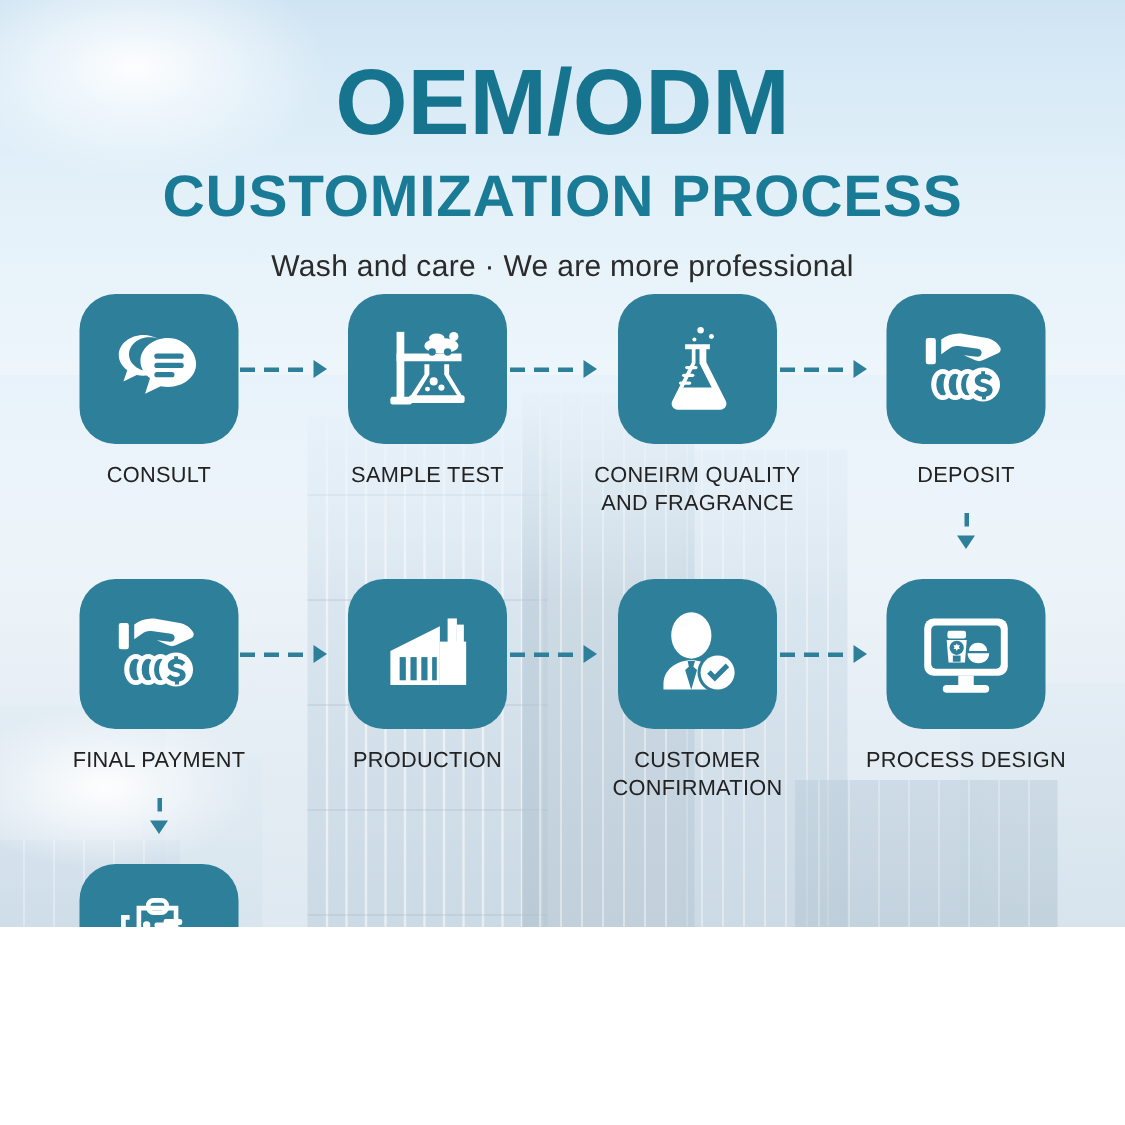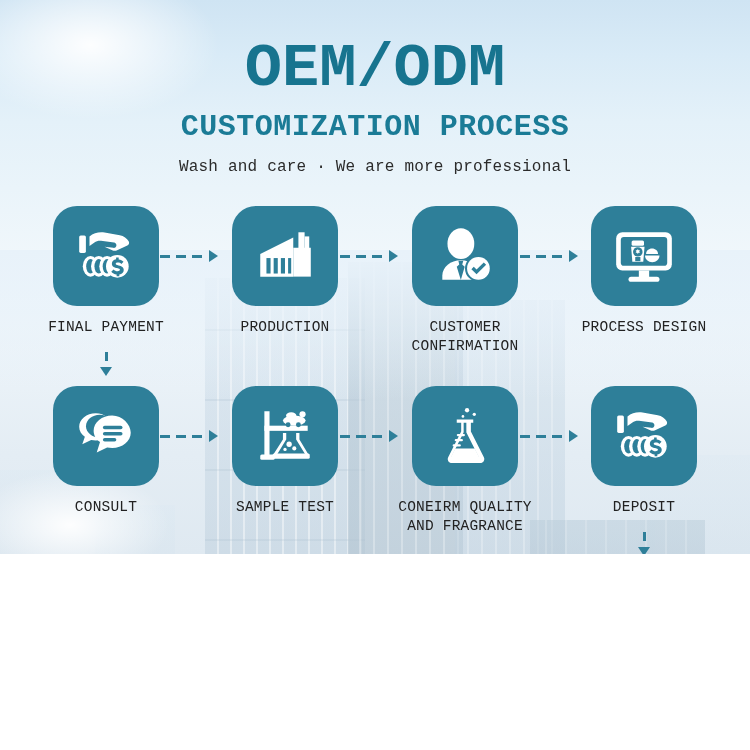--- a/index.html
+++ b/index.html
@@ -5,49 +5,48 @@
   * { box-sizing: border-box; margin: 0; padding: 0; }
 
   body {
     width: 750px; height: 750px;
     font-family: "Liberation Sans", sans-serif;
     overflow: hidden;
   }
 
   #poster {
     position: relative;
-    width: 750px; height: 554px;
+    width: 750px; height: 618px;
     overflow: hidden;
     background: linear-gradient(180deg,
         #cfe4f3 0%, #d9ebf7 10%, #e4f1f9 22%,
         #eaf4fa 34%, #f0f7fb 46%, #eef5fa 58%,
         #e9f1f7 70%, #e4edf4 82%, #dfe9f1 100%);
-    font-family: Liberation Mono, monospace;
   }
 
   
   .sky-cloud {
     position: absolute; border-radius: 50%;
     background: radial-gradient(ellipse at center, rgba(255,255,255,.95) 0%, rgba(255,255,255,0) 70%);
     pointer-events: none;
   }
   .city { position: absolute; left: 0; top: 0; width: 750px; height: 750px; pointer-events: none; }
 
   
   .header { position: absolute; left: 0; top: 0; width: 750px; text-align: center; }
   .title-main {
     font-size: 62px; font-weight: bold; color: #17748f;
     letter-spacing: 0px; line-height: 1; padding-top: 38px;
   }
   .title-sub {
-    font-size: 30px; font-weight: bold; color: #1a7b96;
+    font-size: 39px; font-weight: bold; color: #1a7b96;
     letter-spacing: .5px; line-height: 1; padding-top: 12px;
   }
   .tagline {
-    font-size: 16px; color: #2b2b2b; padding-top: 16px; letter-spacing: .2px;
+    font-size: 20px; color: #2b2b2b; padding-top: 16px; letter-spacing: .2px;
   }
 
   
   .grid { position: absolute; left: 0; top: 196px; width: 750px; }
   .row { position: relative; height: 180px; }
   .row.last { height: 190px; }
 
   .step {
     position: absolute; top: 0; width: 180px; text-align: center;
   }
@@ -189,118 +188,20 @@
   <div class="sky-cloud" style="left:-30px; top:470px; width:200px; height:110px;"></div>
 
   <div class="header">
     <div class="title-main">OEM/ODM</div>
     <div class="title-sub">CUSTOMIZATION PROCESS</div>
     <div class="tagline">Wash and care · We are more professional</div>
   </div>
 
   <div class="grid">
 
-    <div class="row" style="margin-top:10px;">
-
-      <div class="step" style="left:16px;">
-        <div class="tile">
-          <svg viewBox="0 0 64 64">
-            <rect x="6" y="12" width="6.5" height="17" rx="1.5" fill="#fff"></rect>
-            <path fill="#fff" d="M16 13c4-3.2 9.4-4.6 14.6-3.7l14.8 2.6c3.8.7 6.9 3 8.6 5.8.9 1.5.3 3.4-1.3 4.1l-9.9 4.6c-1.5.7-3.3.7-4.8 0l-7.4-3.3 8.5 1c1.6.2 3-1 3-2.6 0-1.3-1-2.4-2.3-2.6l-12.6-1.7c-2.3-.3-4.6.3-6.4 1.8L16 22.4V13z"></path>
-            <ellipse cx="17" cy="42" rx="7.5" ry="10" fill="#fff"></ellipse>
-            <ellipse cx="17" cy="42" rx="4.2" ry="7" fill="#2e7f99"></ellipse>
-            <ellipse cx="25" cy="42" rx="7.5" ry="10" fill="#fff"></ellipse>
-            <ellipse cx="25" cy="42" rx="4.2" ry="7" fill="#2e7f99"></ellipse>
-            <ellipse cx="33" cy="42" rx="7.5" ry="10" fill="#fff"></ellipse>
-            <ellipse cx="33" cy="42" rx="4.2" ry="7" fill="#2e7f99"></ellipse>
-            <circle cx="43" cy="42" r="11" fill="#fff"></circle>
-            <path fill="#2e7f99" d="M44.3 33.5v1.8c2 .2 3.6 1 4.7 2.2l-2.1 2.2c-.9-.9-2-1.4-3.3-1.4-1.3 0-2.2.5-2.2 1.3 0 .8.8 1.1 2.8 1.6 2.9.7 5 1.7 5 4.4 0 2.3-1.7 3.9-4.3 4.3v1.8h-2.6v-1.8c-2.2-.3-4-1.3-5.2-2.7l2.2-2.1c1 1.1 2.4 1.7 3.9 1.7 1.4 0 2.3-.5 2.3-1.4 0-.8-.7-1.2-2.8-1.7-2.8-.6-5-1.6-5-4.3 0-2.2 1.6-3.8 4.1-4.2v-1.7h2.5z"></path>
-          </svg>
-        </div>
-        <div class="step-label">FINAL PAYMENT</div>
-      </div>
-
-      <div class="conn-h" style="left:160px;">
-        <span class="dash"></span>
-        <span class="dash"></span>
-        <span class="dash"></span>
-        <span class="head"></span>
-      </div>
-
-      <div class="step" style="left:195px;">
-        <div class="tile">
-          <svg viewBox="0 0 64 64">
-            <rect x="45" y="9" width="6" height="16" fill="#fff"></rect>
-            <rect x="51" y="13" width="4.5" height="12" fill="#fff"></rect>
-            <path fill="#fff" d="M8 30L40 14v38H8V30z"></path>
-            <rect x="40" y="24" width="17" height="28" fill="#fff"></rect>
-            <rect x="14" y="34" width="4" height="15" fill="#2e7f99"></rect>
-            <rect x="21" y="34" width="4" height="15" fill="#2e7f99"></rect>
-            <rect x="28" y="34" width="4" height="15" fill="#2e7f99"></rect>
-            <rect x="35" y="34" width="3" height="15" fill="#2e7f99"></rect>
-          </svg>
-        </div>
-        <div class="step-label">PRODUCTION</div>
-      </div>
-
-      <div class="conn-h" style="left:340px;">
-        <span class="dash"></span>
-        <span class="dash"></span>
-        <span class="dash"></span>
-        <span class="head"></span>
-      </div>
-
-      <div class="step" style="left:375px;">
-        <div class="tile">
-          <svg viewBox="0 0 64 64">
-            <ellipse cx="28" cy="20" rx="13" ry="15" fill="#fff"></ellipse>
-            <path fill="#fff" d="M28 36c-10 0-18 6.6-18 15v4h36v-4c0-8.4-8-15-18-15z"></path>
-            <path fill="#2e7f99" d="M25.6 36.6h4.8l-1.1 3.6 2.4 2.2-3.7 12.6h-.1L24 42.4l2.4-2.2-0.8-3.6z"></path>
-            <circle cx="45" cy="44" r="13" fill="#2e7f99"></circle>
-            <circle cx="45" cy="44" r="11" fill="#fff"></circle>
-            <path fill="#2e7f99" d="M43.2 49.8l-5-5 2.3-2.3 2.7 2.7 7-7 2.3 2.3-9.3 9.3z"></path>
-          </svg>
-        </div>
-        <div class="step-label">CUSTOMER<br>CONFIRMATION</div>
-      </div>
-
-      <div class="conn-h" style="left:520px;">
-        <span class="dash"></span>
-        <span class="dash"></span>
-        <span class="dash"></span>
-        <span class="head"></span>
-      </div>
-
-      <div class="step" style="left:554px;">
-        <div class="tile">
-          <svg viewBox="0 0 64 64">
-            <rect x="5" y="9" width="54" height="37" rx="6" fill="#fff"></rect>
-            <rect x="9.5" y="13.5" width="45" height="28" rx="3" fill="#2e7f99"></rect>
-            <rect x="27" y="46" width="10" height="7" fill="#fff"></rect>
-            <rect x="17" y="52" width="30" height="5" rx="2.5" fill="#fff"></rect>
-
-            <rect x="20" y="17" width="12" height="5" rx="1.5" fill="#fff"></rect>
-            <path fill="#fff" d="M19.5 23h13l-1.2 14.5h-10.6L19.5 23z"></path>
-            <circle cx="26" cy="28" r="4.6" fill="#2e7f99"></circle>
-            <path fill="#fff" d="M26 25.2l.7 1.2h1.4l-.7 1.2.7 1.2h-1.4l-.7 1.2-.7-1.2h-1.4l.7-1.2-.7-1.2h1.4l.7-1.2z"></path>
-            <rect x="23.5" y="33" width="5" height="4" fill="#2e7f99"></rect>
-
-            <path fill="#fff" d="M34 30c0-3 2.6-5.2 5.8-5.2S45.6 27 45.6 30H34z"></path>
-            <path fill="#fff" d="M33 31.5h14c0 3.8-3.1 6.5-7 6.5s-7-2.7-7-6.5z"></path>
-          </svg>
-        </div>
-        <div class="step-label">PROCESS DESIGN</div>
-      </div>
-
-      <div class="conn-v" style="left:100px; top:146px;">
-        <span class="dash"></span>
-        <span class="head"></span>
-      </div>
-    </div>
-
     <div class="row">
 
       <div class="step" style="left:16px;">
         <div class="tile">
           <svg viewBox="0 0 64 64">
             <path fill="#fff" d="M22 10c-8.8 0-16 5.8-16 13 0 3.9 2.1 7.4 5.5 9.8L9 40l8.6-4.2c1.4.3 2.9.5 4.4.5 8.8 0 16-5.8 16-13S30.8 10 22 10z"></path>
             <path fill="#2e7f99" d="M26 11.5c-7.4 0-13.4 4.9-13.4 11S18.6 33.5 26 33.5 39.4 28.6 39.4 22.5 33.4 11.5 26 11.5z"></path>
             <path fill="#fff" d="M38 12c-9.9 0-18 6.6-18 14.8 0 4.4 2.4 8.4 6.2 11.1L23 48l10.1-4.9c1.6.3 3.2.5 4.9.5 9.9 0 18-6.6 18-14.8S47.9 12 38 12z"></path>
             <rect x="29" y="22" width="19" height="3.4" rx="1.7" fill="#2e7f99"></rect>
             <rect x="29" y="28" width="19" height="3.4" rx="1.7" fill="#2e7f99"></rect>
@@ -387,20 +288,118 @@
         </div>
         <div class="step-label">DEPOSIT</div>
       </div>
 
       <div class="conn-v" style="left:638px; top:146px;">
         <span class="dash"></span>
         <span class="head"></span>
       </div>
     </div>
 
+    <div class="row" style="margin-top:10px;">
+
+      <div class="step" style="left:16px;">
+        <div class="tile">
+          <svg viewBox="0 0 64 64">
+            <rect x="6" y="12" width="6.5" height="17" rx="1.5" fill="#fff"></rect>
+            <path fill="#fff" d="M16 13c4-3.2 9.4-4.6 14.6-3.7l14.8 2.6c3.8.7 6.9 3 8.6 5.8.9 1.5.3 3.4-1.3 4.1l-9.9 4.6c-1.5.7-3.3.7-4.8 0l-7.4-3.3 8.5 1c1.6.2 3-1 3-2.6 0-1.3-1-2.4-2.3-2.6l-12.6-1.7c-2.3-.3-4.6.3-6.4 1.8L16 22.4V13z"></path>
+            <ellipse cx="17" cy="42" rx="7.5" ry="10" fill="#fff"></ellipse>
+            <ellipse cx="17" cy="42" rx="4.2" ry="7" fill="#2e7f99"></ellipse>
+            <ellipse cx="25" cy="42" rx="7.5" ry="10" fill="#fff"></ellipse>
+            <ellipse cx="25" cy="42" rx="4.2" ry="7" fill="#2e7f99"></ellipse>
+            <ellipse cx="33" cy="42" rx="7.5" ry="10" fill="#fff"></ellipse>
+            <ellipse cx="33" cy="42" rx="4.2" ry="7" fill="#2e7f99"></ellipse>
+            <circle cx="43" cy="42" r="11" fill="#fff"></circle>
+            <path fill="#2e7f99" d="M44.3 33.5v1.8c2 .2 3.6 1 4.7 2.2l-2.1 2.2c-.9-.9-2-1.4-3.3-1.4-1.3 0-2.2.5-2.2 1.3 0 .8.8 1.1 2.8 1.6 2.9.7 5 1.7 5 4.4 0 2.3-1.7 3.9-4.3 4.3v1.8h-2.6v-1.8c-2.2-.3-4-1.3-5.2-2.7l2.2-2.1c1 1.1 2.4 1.7 3.9 1.7 1.4 0 2.3-.5 2.3-1.4 0-.8-.7-1.2-2.8-1.7-2.8-.6-5-1.6-5-4.3 0-2.2 1.6-3.8 4.1-4.2v-1.7h2.5z"></path>
+          </svg>
+        </div>
+        <div class="step-label">FINAL PAYMENT</div>
+      </div>
+
+      <div class="conn-h" style="left:160px;">
+        <span class="dash"></span>
+        <span class="dash"></span>
+        <span class="dash"></span>
+        <span class="head"></span>
+      </div>
+
+      <div class="step" style="left:195px;">
+        <div class="tile">
+          <svg viewBox="0 0 64 64">
+            <rect x="45" y="9" width="6" height="16" fill="#fff"></rect>
+            <rect x="51" y="13" width="4.5" height="12" fill="#fff"></rect>
+            <path fill="#fff" d="M8 30L40 14v38H8V30z"></path>
+            <rect x="40" y="24" width="17" height="28" fill="#fff"></rect>
+            <rect x="14" y="34" width="4" height="15" fill="#2e7f99"></rect>
+            <rect x="21" y="34" width="4" height="15" fill="#2e7f99"></rect>
+            <rect x="28" y="34" width="4" height="15" fill="#2e7f99"></rect>
+            <rect x="35" y="34" width="3" height="15" fill="#2e7f99"></rect>
+          </svg>
+        </div>
+        <div class="step-label">PRODUCTION</div>
+      </div>
+
+      <div class="conn-h" style="left:340px;">
+        <span class="dash"></span>
+        <span class="dash"></span>
+        <span class="dash"></span>
+        <span class="head"></span>
+      </div>
+
+      <div class="step" style="left:375px;">
+        <div class="tile">
+          <svg viewBox="0 0 64 64">
+            <ellipse cx="28" cy="20" rx="13" ry="15" fill="#fff"></ellipse>
+            <path fill="#fff" d="M28 36c-10 0-18 6.6-18 15v4h36v-4c0-8.4-8-15-18-15z"></path>
+            <path fill="#2e7f99" d="M25.6 36.6h4.8l-1.1 3.6 2.4 2.2-3.7 12.6h-.1L24 42.4l2.4-2.2-0.8-3.6z"></path>
+            <circle cx="45" cy="44" r="13" fill="#2e7f99"></circle>
+            <circle cx="45" cy="44" r="11" fill="#fff"></circle>
+            <path fill="#2e7f99" d="M43.2 49.8l-5-5 2.3-2.3 2.7 2.7 7-7 2.3 2.3-9.3 9.3z"></path>
+          </svg>
+        </div>
+        <div class="step-label">CUSTOMER<br>CONFIRMATION</div>
+      </div>
+
+      <div class="conn-h" style="left:520px;">
+        <span class="dash"></span>
+        <span class="dash"></span>
+        <span class="dash"></span>
+        <span class="head"></span>
+      </div>
+
+      <div class="step" style="left:554px;">
+        <div class="tile">
+          <svg viewBox="0 0 64 64">
+            <rect x="5" y="9" width="54" height="37" rx="6" fill="#fff"></rect>
+            <rect x="9.5" y="13.5" width="45" height="28" rx="3" fill="#2e7f99"></rect>
+            <rect x="27" y="46" width="10" height="7" fill="#fff"></rect>
+            <rect x="17" y="52" width="30" height="5" rx="2.5" fill="#fff"></rect>
+
+            <rect x="20" y="17" width="12" height="5" rx="1.5" fill="#fff"></rect>
+            <path fill="#fff" d="M19.5 23h13l-1.2 14.5h-10.6L19.5 23z"></path>
+            <circle cx="26" cy="28" r="4.6" fill="#2e7f99"></circle>
+            <path fill="#fff" d="M26 25.2l.7 1.2h1.4l-.7 1.2.7 1.2h-1.4l-.7 1.2-.7-1.2h-1.4l.7-1.2-.7-1.2h1.4l.7-1.2z"></path>
+            <rect x="23.5" y="33" width="5" height="4" fill="#2e7f99"></rect>
+
+            <path fill="#fff" d="M34 30c0-3 2.6-5.2 5.8-5.2S45.6 27 45.6 30H34z"></path>
+            <path fill="#fff" d="M33 31.5h14c0 3.8-3.1 6.5-7 6.5s-7-2.7-7-6.5z"></path>
+          </svg>
+        </div>
+        <div class="step-label">PROCESS DESIGN</div>
+      </div>
+
+      <div class="conn-v" style="left:100px; top:146px;">
+        <span class="dash"></span>
+        <span class="head"></span>
+      </div>
+    </div>
+
     <div class="row last" style="margin-top:10px;">
 
       <div class="step" style="left:16px;">
         <div class="tile">
           <svg viewBox="0 0 64 64">
             <path fill="none" stroke="#fff" stroke-width="3" d="M13 18h-4v32h22"></path>
             <path fill="none" stroke="#fff" stroke-width="3" d="M19 12h24v34H19z"></path>
             <rect x="25" y="7" width="12" height="8" rx="3.5" fill="none" stroke="#fff" stroke-width="3"></rect>
             <circle cx="24" cy="23" r="2.4" fill="#fff"></circle>
             <rect x="29" y="21.4" width="13" height="3.2" rx="1.6" fill="#fff"></rect>

